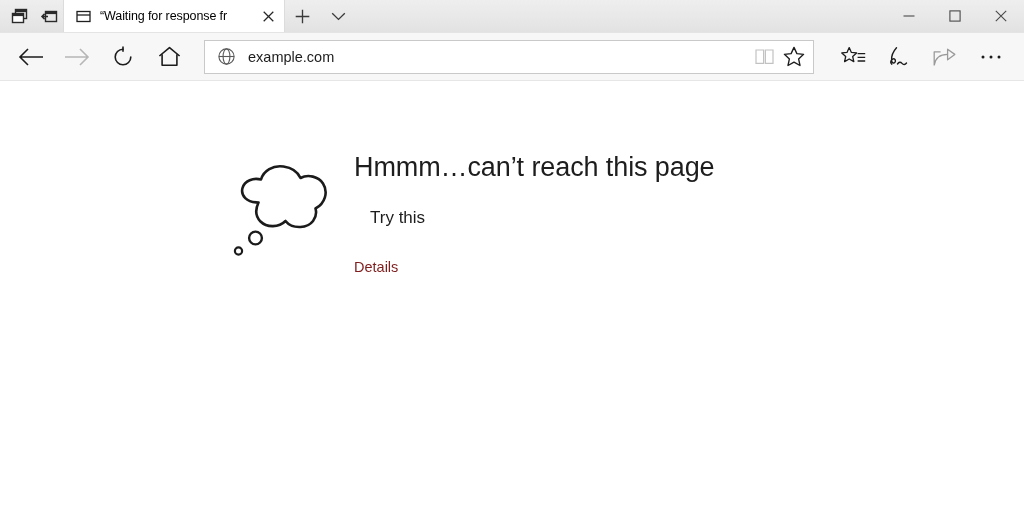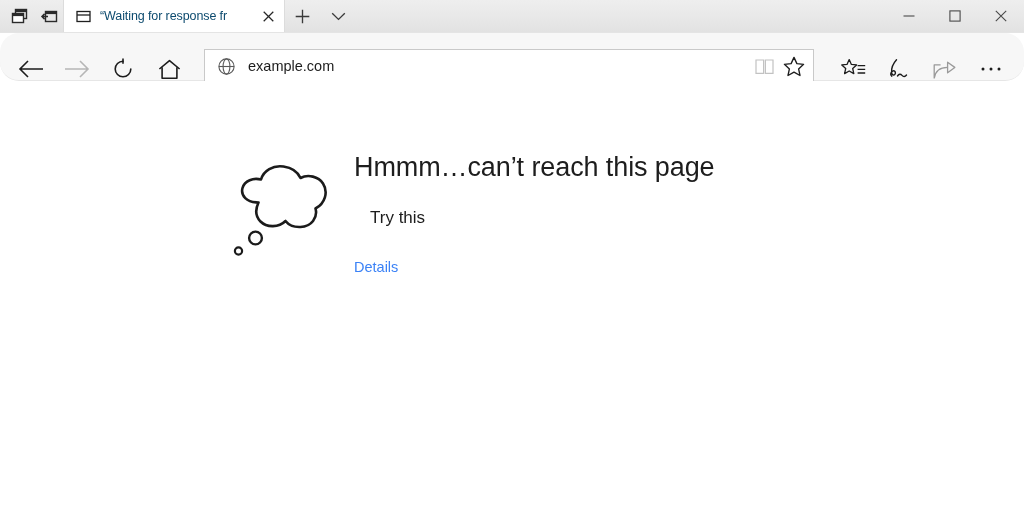--- a/index.html
+++ b/index.html
@@ -64,21 +64,21 @@
     display: flex;
     align-items: center;
     justify-content: center;
     flex: 0 0 auto;
     color: #1f1f1f;
   }
   .tab-title {
     flex: 1 1 auto;
     margin-left: 8px;
     font-size: 12.5px;
-    color: #0c4a6e;
+    color: #000000;
     white-space: nowrap;
     overflow: hidden;
     text-overflow: clip;
     letter-spacing: -0.1px;
   }
   .tab-close {
     width: 24px;
     height: 24px;
     flex: 0 0 auto;
     display: flex;
@@ -109,25 +109,24 @@
     justify-content: center;
     color: #4a4a4a;
   }
 
   
   .toolbar {
     height: 48px;
     min-height: 48px;
     background: #f7f7f7;
     display: flex;
-    align-items: flex-start;
+    align-items: center;
     border-bottom: 1px solid #e6e6e6;
     padding: 16px 8px;
     box-sizing: border-box;
-    border-radius: 19px;
   }
   .nav-btn {
     width: 46px;
     height: 40px;
     display: flex;
     align-items: center;
     justify-content: center;
     color: #1c1c1c;
   }
   .nav-btn.disabled { color: #b6b6b6; }
@@ -249,21 +248,21 @@
   }
   .bullet-item.link::before { color: #1c5fc4; }
   .bullet-link {
     color: #1257c0;
     text-decoration: none;
     cursor: pointer;
   }
   .err-details {
     margin-top: 31px;
     font-size: 14.5px;
-    color: #3b82f6;
+    color: #7f1d1d;
     cursor: pointer;
     display: inline-block;
   }
 </style>
 </head>
 <body>
 
 <div class="browser">
 
   <div class="titlebar">

